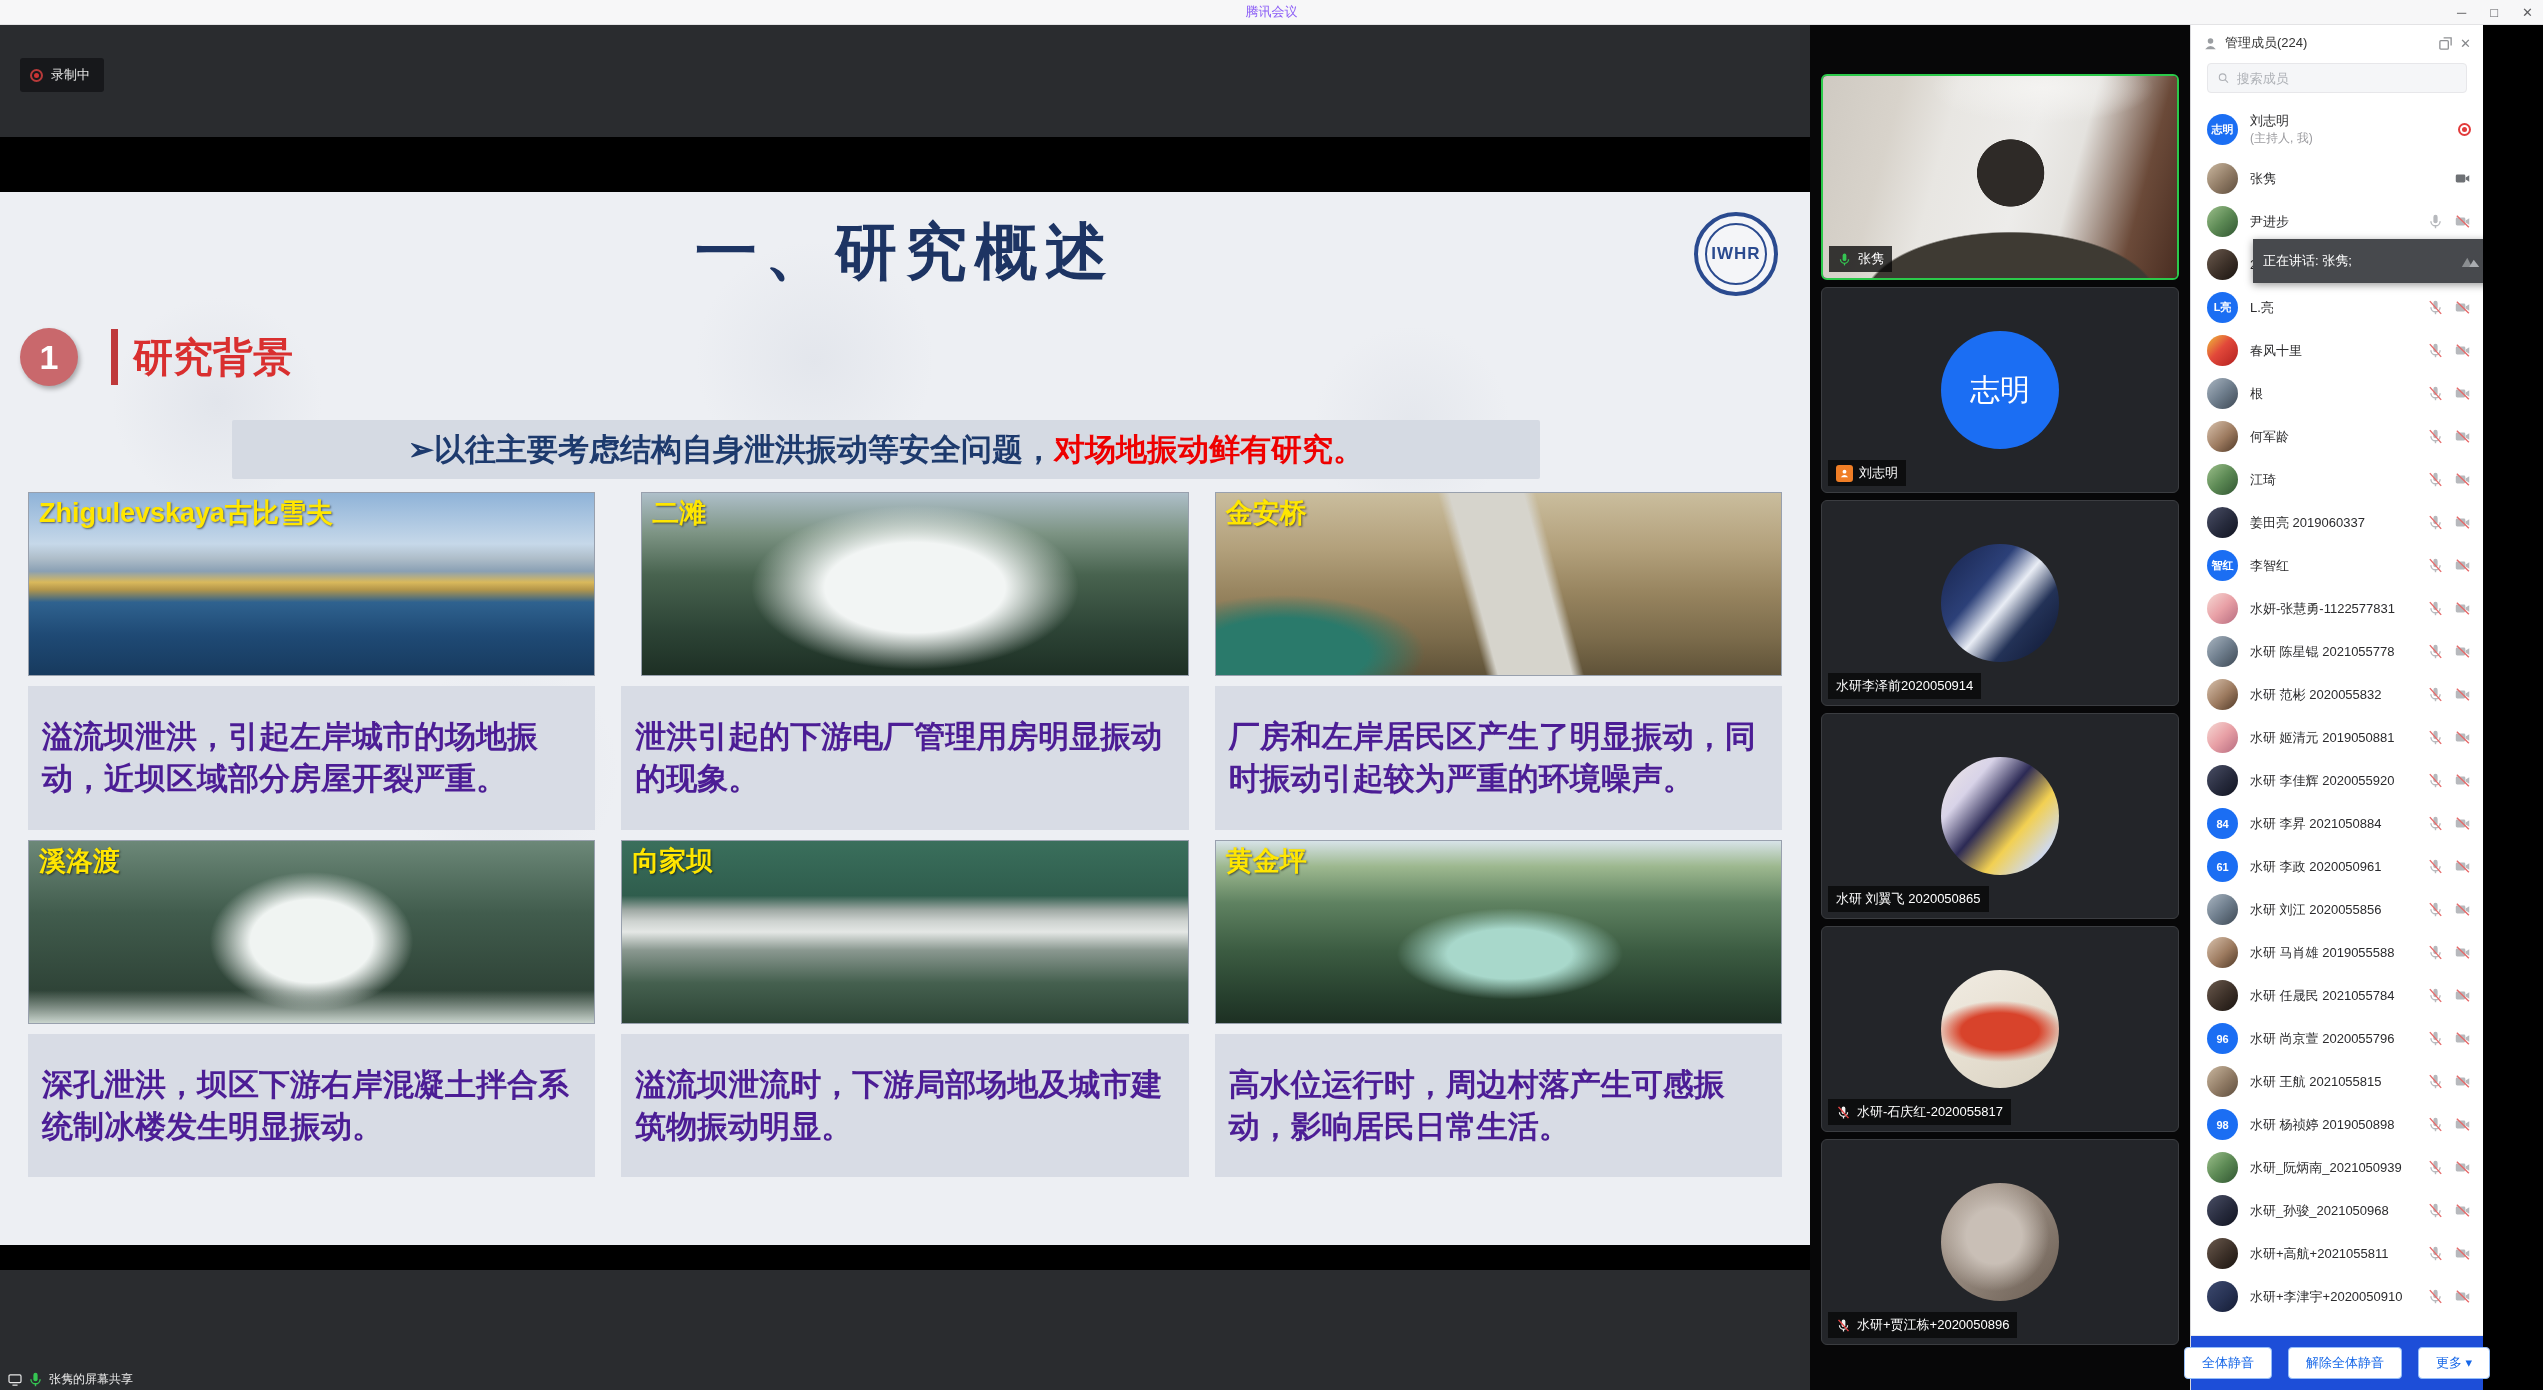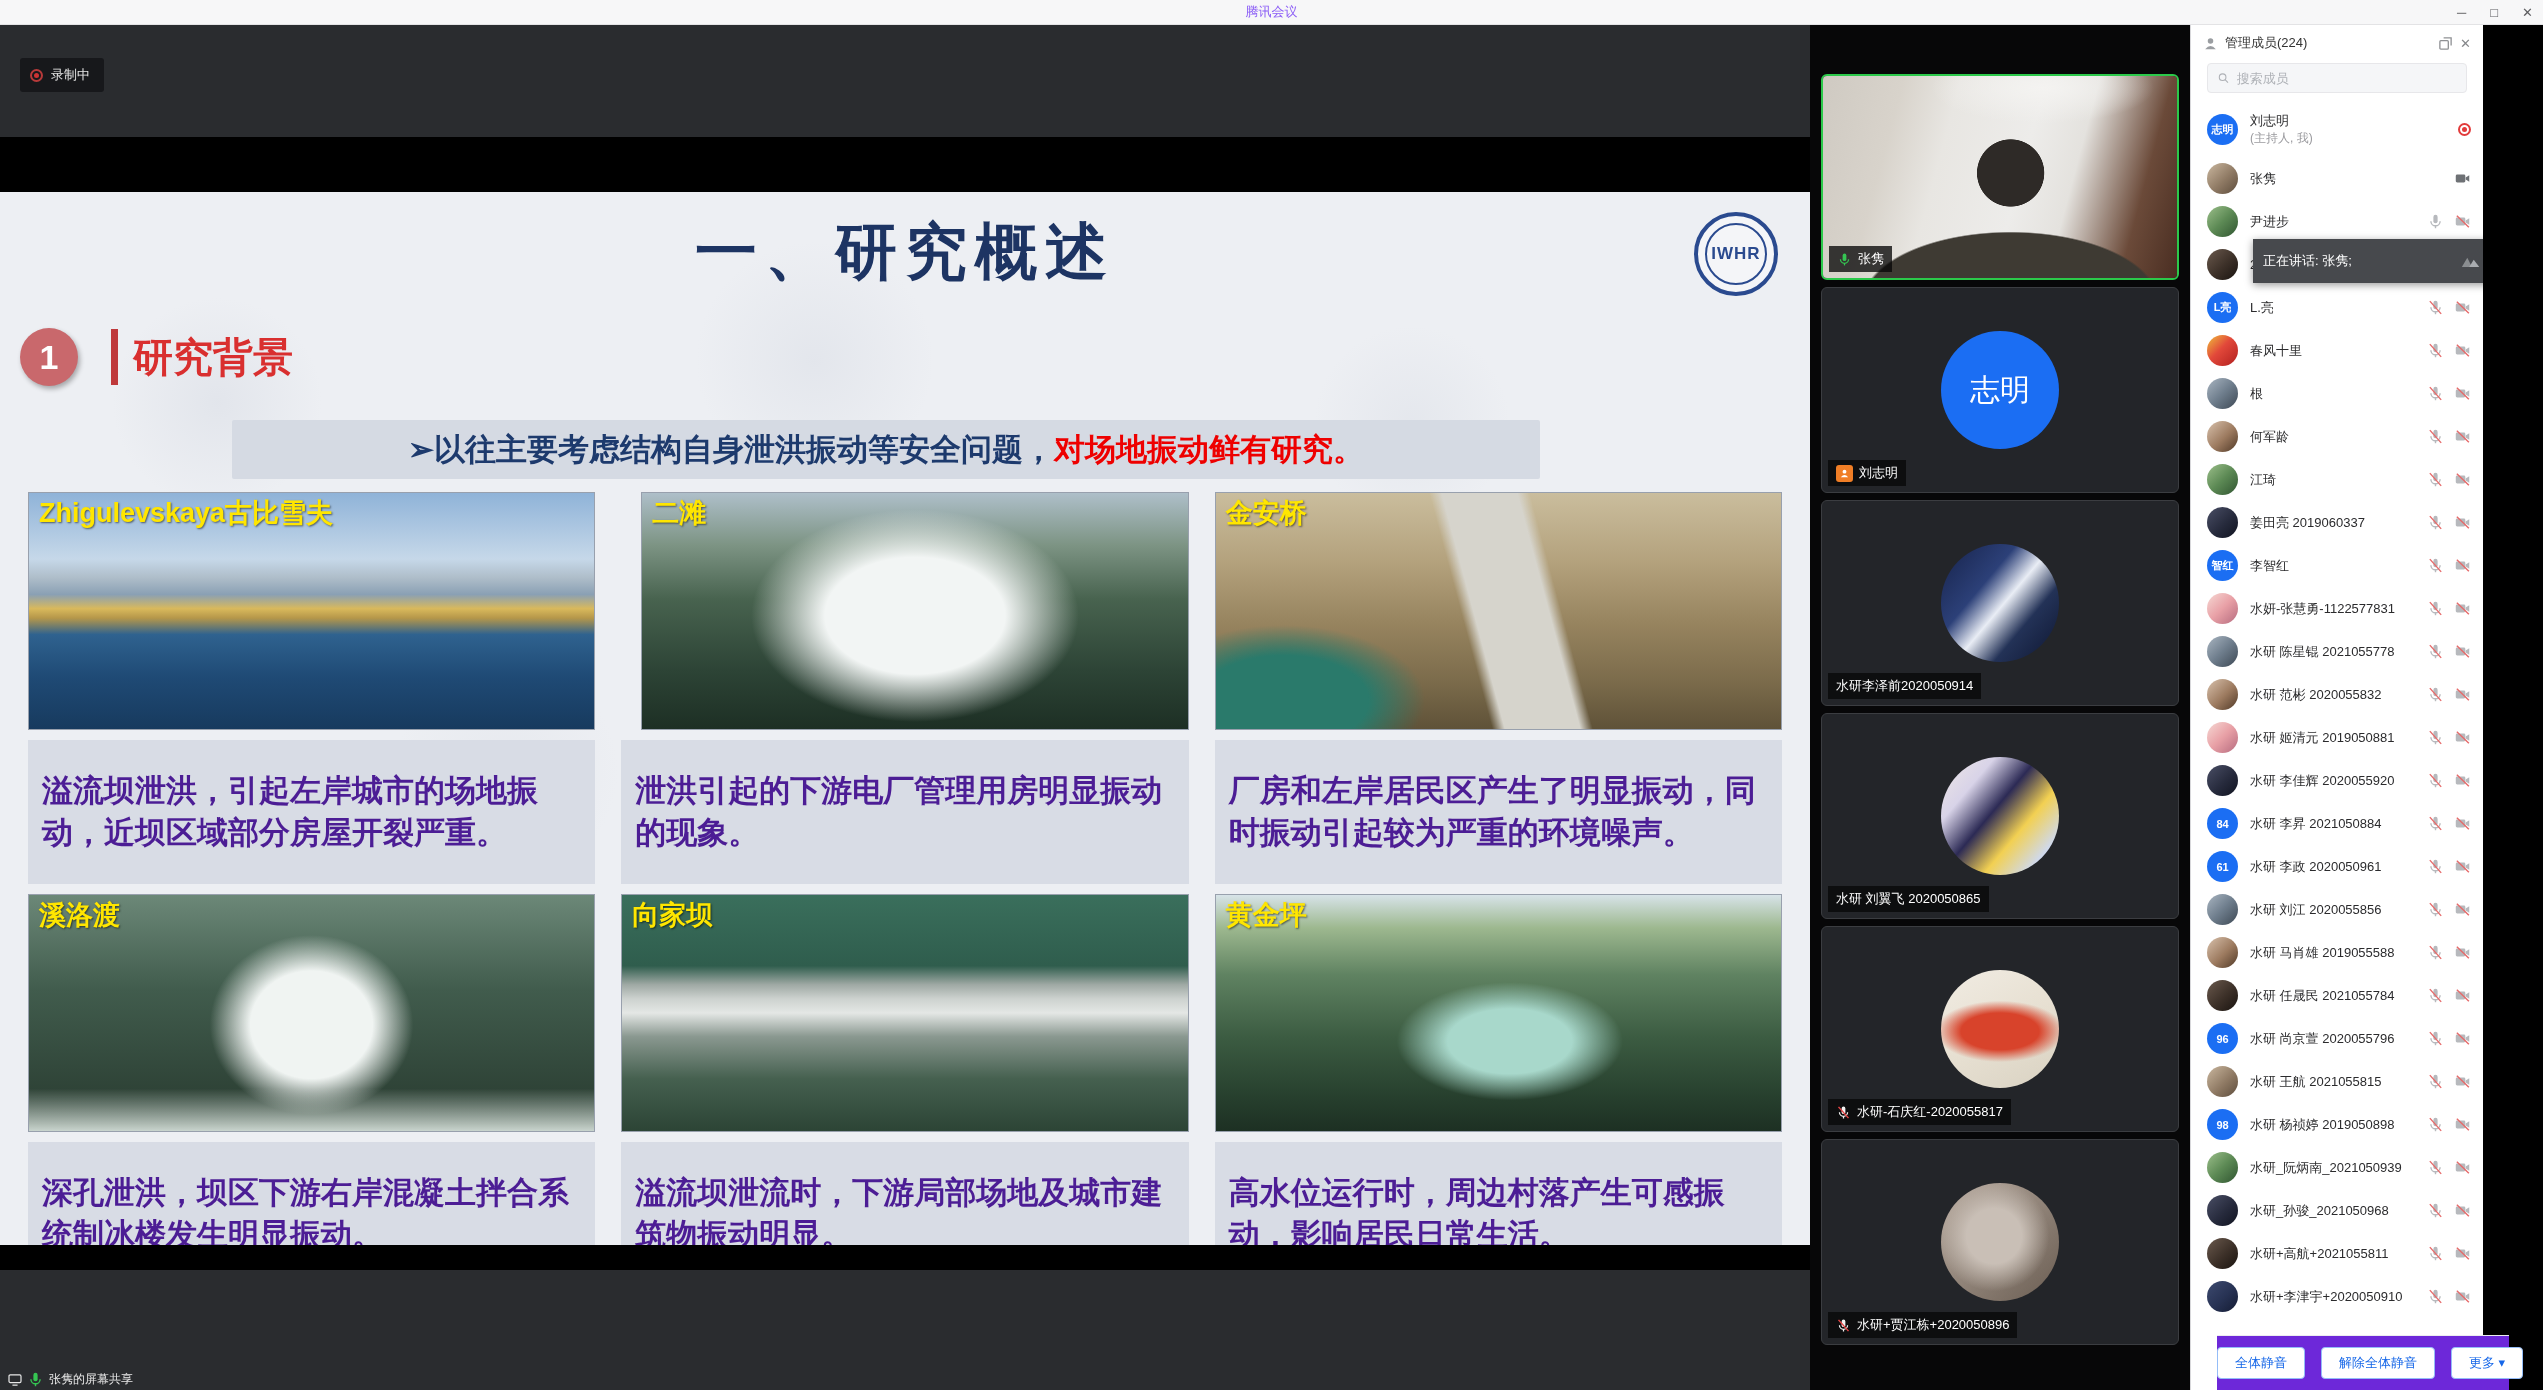--- a/index.html
+++ b/index.html
@@ -50,21 +50,21 @@
   .sec-bar { width:7px; height:56px; background:#bf393b; margin-left:33px; }
   .sec-title { margin-left:15px; font-size:40px; font-weight:bold; color:#d92f2f; }
   .bullet-bar { position:absolute; top:228px; left:232px; width:1308px; height:59px;
     background:#d5dae3; border-radius:2px; display:flex; align-items:center; justify-content:center;
     font-size:31px; font-weight:bold; white-space:nowrap; }
   .bullet-normal { color:#1d3a6d; }
   .bullet-red { color:#ee0000; }
 
   .cases { position:absolute; top:300px; left:28px; width:1754px;
     display:grid; grid-template-columns:1fr 1fr 1fr; column-gap:26px; row-gap:10px; }
-  .case-img { position:relative; height:238px; border:1px solid #98a0ad; }
+  .case-img { position:relative; height:184px; border:1px solid #98a0ad; }
   .case-label { position:absolute; top:2px; left:10px; font-size:27px; font-weight:bold;
     color:#ffe600; text-shadow:1px 1px 2px rgba(0,0,0,.55); }
   .case-caption { margin-top:10px; background:#d8dce5; padding:30px 14px; min-height:108px;
     font-size:31px; font-weight:bold; color:#4c1d95; line-height:1.35; }
 
   .dam-zhigulevskaya { background:
     linear-gradient(180deg,#8fb3d8 0%,#c6d8e9 28%,#aebdc9 36%,#8aa0b4 43%,#d9b95c 49%,#b5974a 53%,#2f628f 60%,#1f4a75 78%,#173a5e 100%); }
   .dam-ertan { background:
     radial-gradient(ellipse 30% 45% at 50% 52%, #f2f5f4 0 55%, rgba(242,245,244,0) 100%),
     linear-gradient(180deg,#aebfc9 0%,#7d9484 22%,#48634f 45%,#2d4436 75%,#1d2f24 100%); margin-left: 20px; }
@@ -172,22 +172,22 @@
   .ph-red { background:linear-gradient(135deg,#f0c03c,#e2483a 45%,#b01f1f); }
   .ph-pink { background:linear-gradient(135deg,#f6d9d4,#e8a0a6 50%,#b56a7e); }
   .ph-navy { background:linear-gradient(135deg,#3d4a70,#273253 55%,#141b33); }
 
   .p-toast { position:absolute; top:138px; left:62px; width:272px; height:44px; z-index:6;
     background:#47494d; color:#fff; display:flex; align-items:center; gap:8px; padding:0 10px;
     box-shadow:0 2px 8px rgba(0,0,0,.4); font-size:13px;justify-content:center; }
   .p-toast .spacer { flex:1; }
   .p-toast .tdivider { width:1px; height:22px; background:#6a6c70; }
 
-  .p-footer { position:absolute; left:0; bottom:0; width:100%; height:55px; background:#6d28d9;
-    border-top:1px solid #ececef; display:flex; align-items:center; justify-content:space-between; gap:16px;margin-left:26px; }
+  .p-footer { position:absolute; left:0; bottom:0; width:100%; height:55px; background:#1d4ed8;
+    border-top:1px solid #ececef; display:flex; align-items:center; justify-content:center; gap:16px; }
   .p-btn { background:#fff; border:1px solid #94bdf8; color:#1667e8; font-size:13px;
     padding:6px 17px; border-radius:4px; cursor:pointer; font-family:"Liberation Sans", sans-serif;
     white-space:nowrap; }
 </style>
 </head>
 <body>
 
 <div class="app">
 
   <div class="titlebar">

